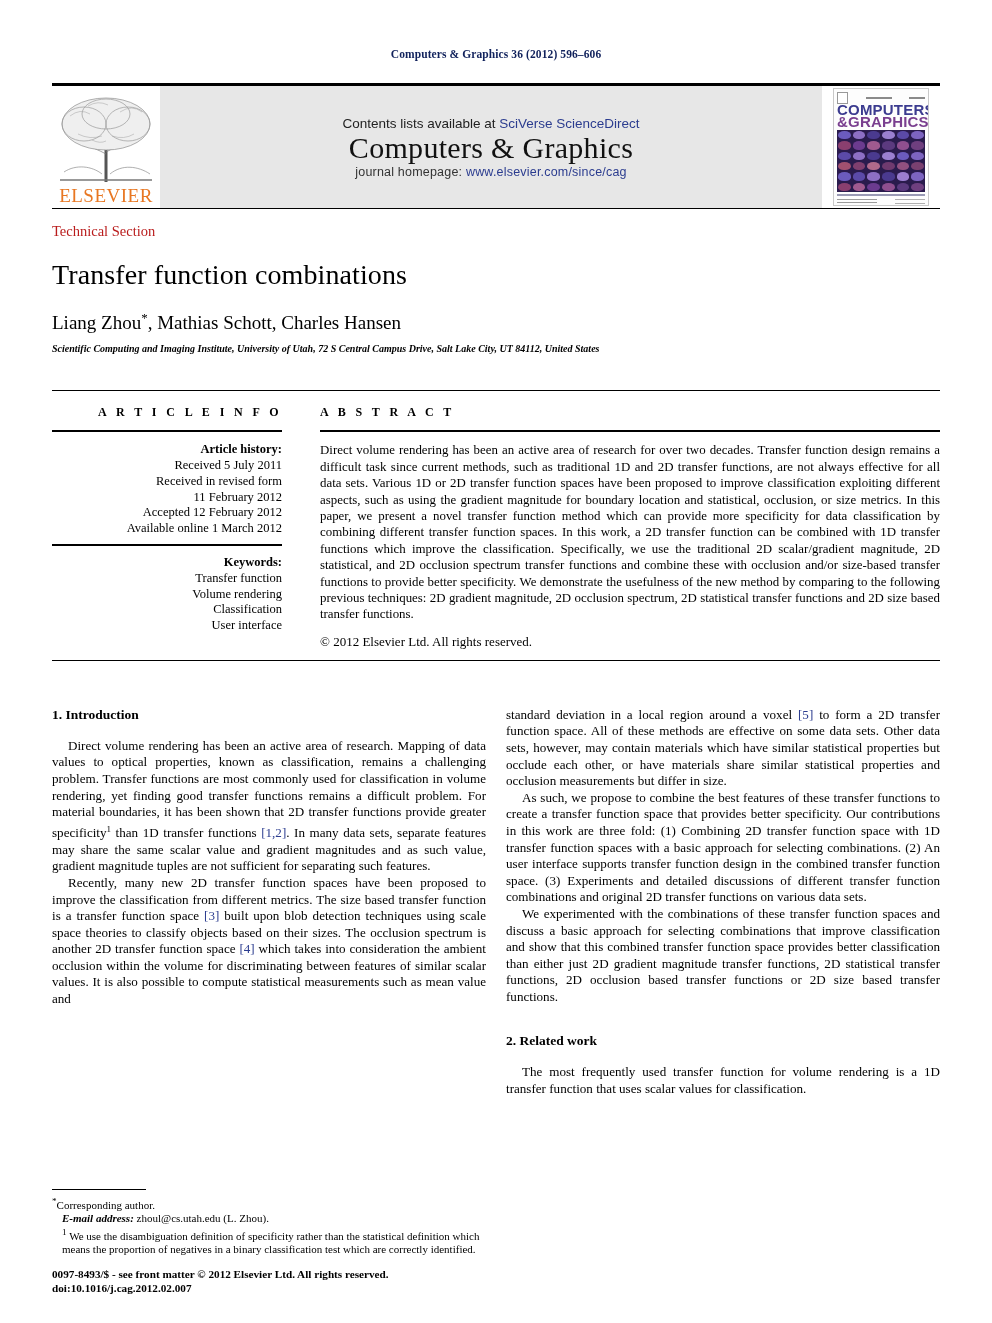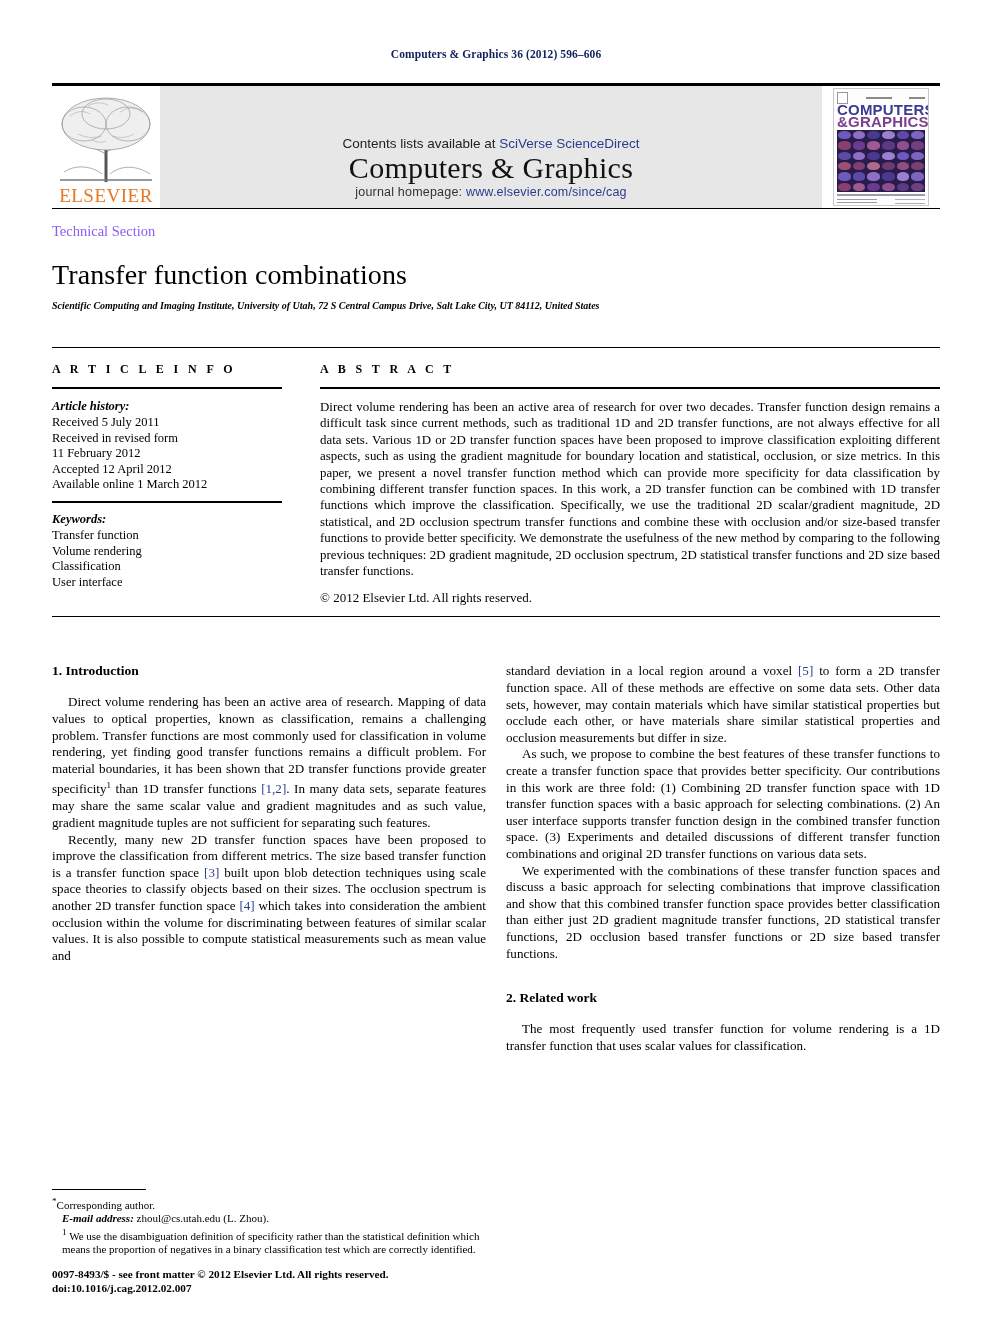--- a/index.html
+++ b/index.html
@@ -62,21 +62,21 @@
     color: #E87722;
     font-size: 19px;
     letter-spacing: 0.5px;
     line-height: 20px;
   }
   .journal-band {
     flex: 1 1 auto;
     background: #e7e7e7;
     display: flex;
     flex-direction: column;
-    justify-content: flex-end;
+    justify-content: center;
     align-items: center;
     padding: 9px 0 9px 0;
     box-sizing: border-box;
   }
   .contents-line {
     font-family: "Liberation Sans", sans-serif;
     font-size: 13.5px;
     color: #222;
   }
   .contents-line .sd-link {
@@ -173,21 +173,21 @@
   
   .title-block {
     border-top: 1px solid #000;
     margin-top: 0;
     padding-top: 14px;
   }
   .tech-section {
     font-family: "Liberation Serif", serif;
     font-size: 14.5px;
     font-weight: normal;
-    color: #8b5cf6;
+    color: #b91c1c;
   }
   .paper-title {
     font-family: "Liberation Serif", serif;
     font-size: 28px;
     font-weight: normal;
     margin: 19px 0 0 0;
     color: #000;
     letter-spacing: 0.1px;
   }
   .authors {
@@ -210,20 +210,21 @@
   .info-abstract {
     display: flex;
     margin-top: 36px;
     border-top: 1px solid #000;
     padding-top: 14px;
     gap: 38px;
   }
   .col-info {
     flex: 0 0 230px;
     width: 230px;
+    text-align: right;
   }
   .col-abstract {
     flex: 1 1 auto;
   }
   .sec-label {
     font-family: "Liberation Serif", serif;
     font-weight: bold;
     font-size: 12px;
     letter-spacing: 3.4px;
     margin-bottom: 10px;
@@ -231,21 +232,20 @@
   .rule-thick {
     border-top: 2.5px solid #000;
     margin: 0 0 10px 0;
   }
   .rule-thin-inset {
     border-top: 2px solid #000;
     margin: 8px 0 9px 0;
   }
   .info-head {
     font-family: "Liberation Serif", serif;
-    font-style: italic;
     font-weight: bold;
     font-size: 12.5px;
     margin-bottom: 1px;
   }
   .info-line {
     font-family: "Liberation Serif", serif;
     font-size: 12.5px;
     line-height: 15.6px;
   }
   .abstract-body {
@@ -426,33 +426,36 @@
           <span class="blk"></span>
           <span class="sdlogo"></span>
         </div>
       </div>
     </div>
   </div>
 
   <div class="title-block">
     <div class="tech-section">Technical Section</div>
     <h1 class="paper-title">Transfer function combinations</h1>
+    <div class="authors">
+      <span>Liang Zhou</span><sup>*</sup><span>, Mathias Schott, Charles Hansen</span>
+    </div>
     <div class="affiliation">Scientific Computing and Imaging Institute, University of Utah, 72 S Central Campus Drive, Salt Lake City, UT 84112, United States</div>
   </div>
 
   <div class="info-abstract">
 
     <div class="col-info">
       <div class="sec-label">A R T I C L E   I N F O</div>
       <div class="rule-thick"></div>
       <div class="info-head">Article history:</div>
       <div class="info-line">Received 5 July 2011</div>
       <div class="info-line">Received in revised form</div>
       <div class="info-line">11 February 2012</div>
-      <div class="info-line">Accepted 12 April 2012</div>
+      <div class="info-line">Accepted 12 February 2012</div>
       <div class="info-line">Available online 1 March 2012</div>
       <div class="rule-thin-inset"></div>
       <div class="info-head">Keywords:</div>
       <div class="info-line">Transfer function</div>
       <div class="info-line">Volume rendering</div>
       <div class="info-line">Classification</div>
       <div class="info-line">User interface</div>
     </div>
 
     <div class="col-abstract">

